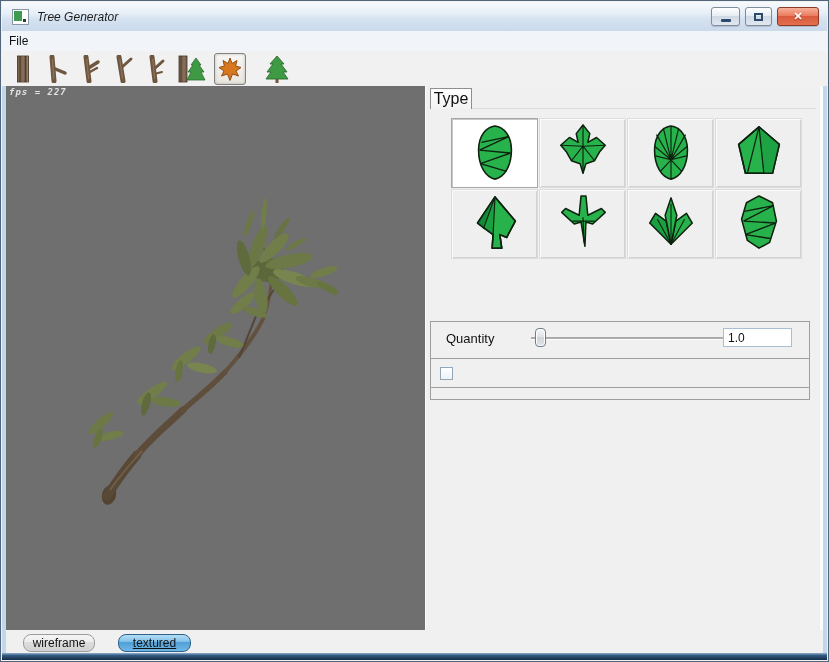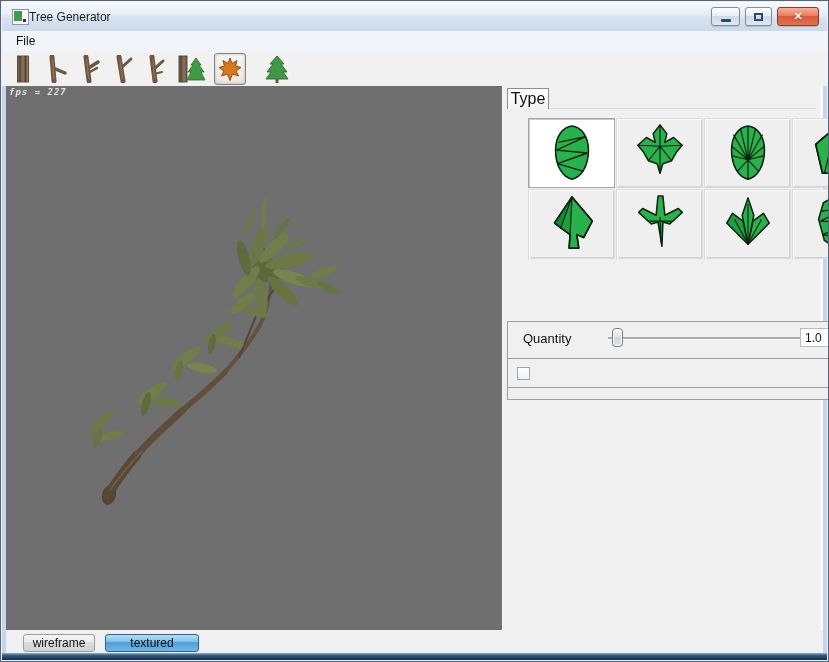--- a/index.html
+++ b/index.html
@@ -4,45 +4,45 @@
 <style>
   html,body{margin:0;padding:0;background:#8b8b8b;font-family:"Liberation Sans",sans-serif;}
   .window{position:relative;width:829px;height:662px;box-sizing:border-box;border:1px solid #51657b;background:#f0f0f0;overflow:hidden;}
   
   .titlebar{position:absolute;left:1px;right:1px;top:1px;height:29px;
     background:linear-gradient(180deg,#f7fafd 0%,#e6eef7 40%,#d4e1f0 60%,#cbdaeb 100%);
     border-bottom:1px solid #b4c5d8;display:flex;align-items:center;}
   .app-icon{width:15px;height:14px;margin-left:10px;background:#ffffff;border:1px solid #8896a5;position:relative;}
   .app-icon .grn{position:absolute;left:1px;top:1px;width:8px;height:10px;background:#3f9b4f;}
   .app-icon .dot{position:absolute;right:2px;bottom:2px;width:3px;height:3px;background:#27402c;}
-  .title-text{margin-left:0;font-size:12px;color:#1c1c1c;}
+  .title-text{margin-left:8px;font-size:12px;color:#1c1c1c;font-style:italic;}
   .win-controls{position:absolute;right:9px;top:6px;display:flex;gap:5px;}
   .win-btn{height:19px;border:1px solid #7e8c9d;border-radius:3px;box-sizing:border-box;
     background:linear-gradient(180deg,#ffffff 0%,#e7edf4 45%,#cfd9e4 46%,#e0e7ef 100%);
     display:flex;align-items:center;justify-content:center;box-shadow:0 1px 1px rgba(0,0,0,.15);}
   .win-btn.min{width:29px;} .win-btn.max{width:27px;} 
   .win-btn.close{width:42px;border-color:#8c3a26;
     background:linear-gradient(180deg,#f6b19b 0%,#ea7d5e 45%,#d9593b 46%,#e2704f 100%);
     color:#fff;font-size:11px;font-weight:bold;text-shadow:0 1px 1px rgba(80,20,5,.5);}
   .glyph-min{width:10px;height:3px;background:#2d4a6b;border-radius:1px;margin-top:7px;}
   .glyph-max{width:9px;height:8px;border:2px solid #2d4a6b;box-sizing:border-box;background:transparent;}
   
   .menubar{position:absolute;left:1px;right:1px;top:30px;height:20px;background:#f1f4f8;display:flex;align-items:center;}
-  .menu-item{padding:2px 7px;font-size:12px;color:#111;margin-left:7px;}
+  .menu-item{padding:2px 7px;font-size:12px;color:#111;}
   .toolbar{position:absolute;left:1px;right:1px;top:50px;height:35px;background:#f1f1f1;display:flex;align-items:center;padding-left:8px;box-sizing:border-box;}
   .tool-btn{display:flex;align-items:center;justify-content:center;width:26px;height:30px;margin-right:7px;}
   .tool-btn.wide{width:32px;}
   .tool-btn.selected{width:30px;border:1px solid #828282;border-radius:3px;
     background:linear-gradient(180deg,#f8f7f5,#e9e5e0);box-shadow:inset 0 0 3px rgba(120,110,95,.45);margin-right:6px;}
   .tool-btn.tree-last{margin-left:12px;}
   
   .frame-left,.frame-right{position:absolute;top:85px;width:4px;height:569px;background:#c3d7ec;}
   .frame-left{left:1px;} .frame-right{right:1px;}
   .content{position:absolute;left:5px;right:5px;top:85px;height:544px;display:flex;}
-  .canvas{position:relative;width:496px;height:544px;background:#6f6f6f;flex:none;overflow:hidden;}
+  .canvas{position:relative;width:419px;height:544px;background:#6f6f6f;flex:none;overflow:hidden;}
   .fps{position:absolute;top:1px;left:3px;color:#e3e3e3;font:italic bold 9px "DejaVu Sans Mono",monospace;letter-spacing:1px;}
   .panel{position:relative;flex:1;background:#f0f0f0;border-left:1px solid #fafafa;border-right:3px solid #fbfbfb;box-sizing:border-box;}
   
   .tab{position:absolute;top:2px;left:4px;width:42px;height:21px;box-sizing:border-box;
     background:linear-gradient(180deg,#ffffff,#f3f3f3);border:1px solid #8f8f8f;border-bottom:none;
     font-size:16px;text-align:center;line-height:20px;z-index:2;color:#111;}
   .tabline{position:absolute;top:22px;left:4px;right:4px;height:1px;background:#dcdcdc;}
   
   .leaf-grid{position:absolute;left:25px;top:32px;width:351px;height:141px;display:grid;
     grid-template-columns:repeat(4,87px);grid-template-rows:repeat(2,70px);gap:1px;}
@@ -52,33 +52,33 @@
   
   .groupbox{position:absolute;left:4px;width:380px;border:1px solid #9e9e9e;box-sizing:border-box;background:#f0f0f0;}
   .sliders-box{top:187px;height:79px;margin-top:48px;}
   .check-box-group{top:272px;height:30px;}
   .slider-row{position:absolute;left:0;height:20px;width:100%;}
   .slider-row .lbl{position:absolute;left:15px;top:3px;font-size:13px;color:#111;}
   .slider-wrap{position:absolute;left:100px;top:0;width:192px;height:20px;}
   .slider-track{position:absolute;left:0;right:0;top:9px;height:2px;background:#ababab;box-shadow:0 1px 0 #ffffff;}
   .slider-thumb{position:absolute;top:0;width:11px;height:19px;box-sizing:border-box;border:1px solid #707d8a;border-radius:4px;
     background:linear-gradient(180deg,#f6f7f8,#e1e4e8 45%,#ced4da 46%,#dfe3e8);box-shadow:inset 0 0 0 1px #fff;}
-  .val-input{position:absolute;left:292px;top:0;width:52px;height:19px;box-sizing:border-box;border:1px solid #aabfd3;background:#fff;
+  .val-input{position:absolute;left:292px;top:0;width:69px;height:19px;box-sizing:border-box;border:1px solid #aabfd3;background:#fff;
     font-family:"Liberation Sans",sans-serif;font-size:12px;padding:1px 4px;color:#111;}
   .checkbox{position:absolute;left:9px;top:8px;width:13px;height:13px;box-sizing:border-box;border:1px solid #93a7b8;
     background:linear-gradient(180deg,#ffffff,#eef3f8);}
   .check-label{position:absolute;left:30px;top:0;height:30px;line-height:29px;font-size:13px;color:#111;}
   
   .footer{position:absolute;left:5px;right:5px;top:629px;height:25px;background:#f0f0f0;}
-  .foot-btn{position:absolute;top:4px;height:18px;box-sizing:border-box;border-radius:3px;font-size:12px;color:#111;
+  .foot-btn{position:absolute;top:4px;height:18px;box-sizing:border-box;border-radius:8px;font-size:12px;color:#111;
     display:flex;align-items:center;justify-content:center;font-family:"Liberation Sans",sans-serif;}
   .foot-btn.plain{left:17px;width:72px;border:1px solid #9d9d9d;
     background:linear-gradient(180deg,#f5f5f5 0%,#ececec 45%,#dddddd 46%,#d2d2d2 100%);}
-  .foot-btn.active{left:99px;width:94px;border:1px solid #2c628b;
-    background:linear-gradient(180deg,#b6ddf4 0%,#84c3ec 40%,#4f9fd8 46%,#71b7e6 100%);}
+  .foot-btn.active{left:112px;width:73px;border:1px solid #2c628b;
+    background:linear-gradient(180deg,#b6ddf4 0%,#84c3ec 40%,#4f9fd8 46%,#71b7e6 100%);text-decoration:underline;}
   .bottom-frame{position:absolute;left:1px;right:1px;bottom:1px;height:7px;
     background:linear-gradient(180deg,#8fb0d4 0%,#33597f 35%,#142c49 100%);}
 </style>
 </head>
 <body>
 
 <div class="window">
 
   <div class="titlebar">
     <div class="app-icon">

